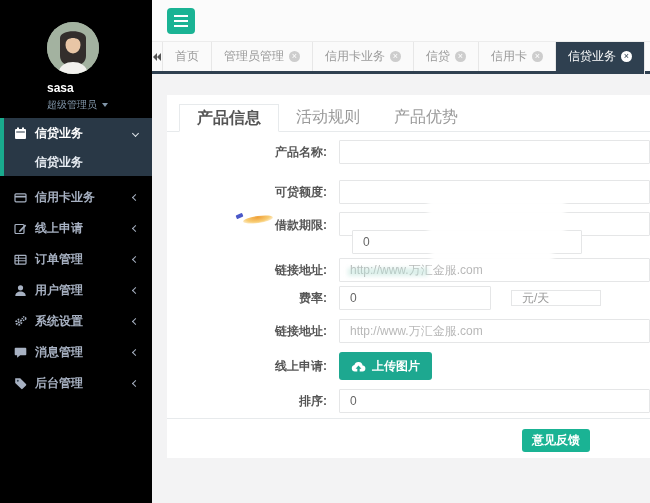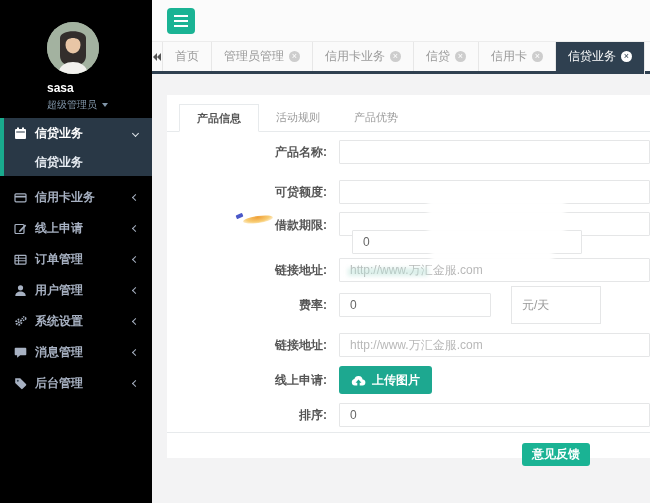--- a/index.html
+++ b/index.html
@@ -45,21 +45,21 @@
     border-right:1px solid #e7e7e7; cursor:pointer; white-space:nowrap; }
   .tab.active { background:#2f4050; color:#fff; margin-bottom:-3px; padding-bottom:3px; }
   .close-dot { width:11px; height:11px; border-radius:50%; background:#cdcdcd; color:#fff;
     font-size:9px; line-height:10px; text-align:center; cursor:pointer; }
   .tab.active .close-dot { background:#fff; color:#2f4050; }
 
   .content { flex:1; padding:21px 0 0 15px; overflow:hidden; }
   .card { background:#fff; height:363px; padding-top:8px; }
 
   .form-tabs { display:flex; align-items:flex-end; border-bottom:1px solid #e7eaec; padding-left:12px; }
-  .form-tab { height:28px; display:flex; align-items:center; padding:0 17px; font-size:11px;
+  .form-tab { height:28px; display:flex; align-items:center; padding:0 17px; font-size:16px;
     color:#9a9a9a; cursor:pointer; }
   .form-tab.active { background:#fff; border:1px solid #e7eaec; border-bottom:1px solid #fff;
     margin-bottom:-1px; color:#555; font-weight:700; }
 
   .form { padding-top:8px; font-size:12px; }
   .form-row { display:flex; align-items:center; margin-bottom:16px; }
   .form-label { width:172px; flex-shrink:0; text-align:right; padding-right:12px;
     color:#555; font-weight:700; }
   .form-field { flex:1; min-width:0; display:flex; align-items:center; }
   .txt { width:100%; height:24px; border:1px solid #e5e6e7; border-radius:1px; padding:0 10px;
@@ -69,21 +69,21 @@
 
   .row-amount { margin-bottom:8px; }
   .row-term { margin-bottom:4px; align-items:flex-start; }
   .row-term .form-label { margin-top:5px; }
   .glitch-wrap { position:relative; flex:1; height:42px; }
   .glitch-top { position:absolute; top:0; left:0; right:0; }
   .glitch-bottom { position:absolute; top:18px; left:13px; width:230px; }
   .row-link1 { margin-bottom:4px; }
   .row-rate { margin-bottom:9px; }
   .rate-input { width:152px; flex:none; }
-  .unit-box { width:90px; height:38px; border:1px solid #e5e6e7; margin-left:20px;
+  .unit-box { width:90px; height:16px; border:1px solid #e5e6e7; margin-left:20px;
     display:flex; align-items:center; padding-left:10px; color:#999; }
   .row-link2 { margin-bottom:9px; }
   .row-cover { margin-bottom:9px; }
   .upload-btn { height:28px; padding:0 12px; background:#1da890; color:#fff; border:none;
     border-radius:3px; font-size:12px; font-weight:700; display:inline-flex; align-items:center;
     gap:6px; cursor:pointer; font-family:inherit; }
   .row-sort { margin-bottom:0; }
   .divider { border-top:1px solid #e7eaec; margin-top:5px; }
   .submit-row { text-align:right; padding:10px 60px 0 0; }
   .submit-btn { height:23px; padding:0 10px; background:#1ab394; color:#fff; border:none;

